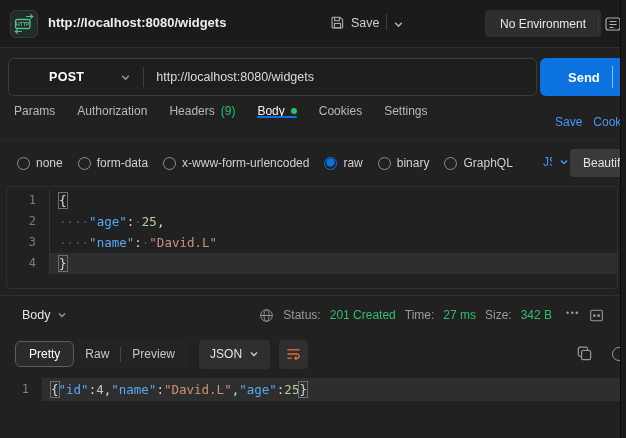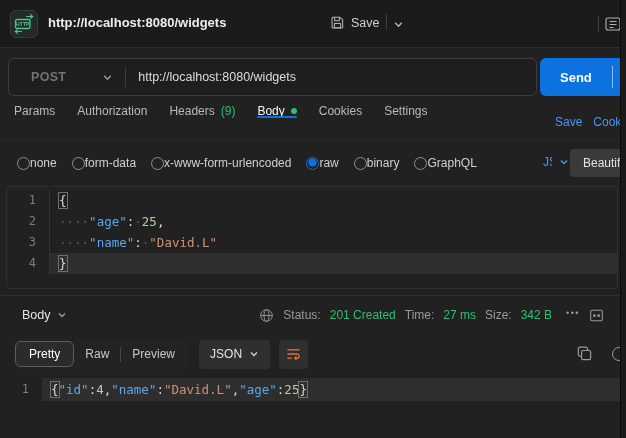--- a/index.html
+++ b/index.html
@@ -21,45 +21,45 @@
   .env-btn { position:absolute; left:485px; top:10px; height:27px; padding:0 15px;
     background:#2e2e2e; border-radius:4px; display:flex; align-items:center;
     font-size:12px; color:#e8e8e8; }
   .topbar .vsep2 { position:absolute; left:598px; top:16px; width:1px; height:16px; background:#3d3d3d; }
   .env-eye { position:absolute; left:605px; top:16px; }
   
   .reqrow { position:absolute; left:0; top:49px; width:100%; height:55px; }
   .url-box { position:absolute; left:8px; top:9px; width:529px; height:38px;
     background:#1e1e1e; border:1px solid #3c3c3c; border-radius:6px;
     display:flex; align-items:center; }
-  .method { font-size:12.5px; font-weight:700; color:#737373; margin-left:22px; letter-spacing:.3px; }
+  .method { font-size:12.5px; font-weight:700; color:#ffffff; margin-left:40px; letter-spacing:.3px; }
   .method-chevron { margin-left:36px; }
   .url-box .vsep { margin:0 12px 0 12px; height:20px; }
   .url-text { font-size:12.5px; color:#dcdcdc; }
   .send-btn { position:absolute; left:540px; top:9px; width:92px; height:38px;
     background:#0b72e0; border-radius:6px; color:#ffffff; font-size:13px; font-weight:700;
     display:flex; align-items:center; }
-  .send-label { margin-left:20px; }
+  .send-label { margin-left:28px; }
   .send-sep { position:absolute; left:72px; top:8px; width:1px; height:22px; background:rgba(255,255,255,.55); }
   
   .tabsrow { position:absolute; left:0; top:104px; width:100%; height:37px;
     border-bottom:1px solid #282828; display:flex; align-items:flex-start; padding-left:14px; }
   .tab { position:relative; display:flex; align-items:center; gap:6px; margin-right:22px;
     font-size:12px; color:#b9b9b9; white-space:nowrap; cursor:default; }
   .tab.active { color:#f5f5f5; }
   .tab.active::after { content:""; position:absolute; left:0; right:0; bottom:0; height:2.5px;
     background:#0b72e0; border-radius:2px; }
   .tab .count { color:#2fbf71; }
   .tab .dot { width:6px; height:6px; border-radius:50%; background:#2fbf71; }
   .tabs-links { position:absolute; left:555px; top:0; height:36px; display:flex; align-items:center; gap:11px;
     font-size:12px; color:#4596f7; white-space:nowrap; }
   
   .radiorow { position:relative; position:absolute; left:0; top:141px; width:100%; height:44px;
     display:flex; align-items:center; padding-left:17px; }
-  .radio-item { display:flex; align-items:center; margin-right:15px; font-size:12px; color:#d0d0d0; white-space:nowrap; }
+  .radio-item { display:flex; align-items:center; gap:6px; margin-right:15px; font-size:12px; color:#d0d0d0; white-space:nowrap; }
   .radio { width:13px; height:13px; border:1.4px solid #8f8f8f; border-radius:50%; position:relative; flex:none; }
   .radio.sel { border-color:#0b72e0; }
   .radio.sel::after { content:""; position:absolute; left:2.1px; top:2.1px; width:5.4px; height:5.4px;
     border-radius:50%; background:#0b72e0; box-shadow:0 0 0 1.6px #0b72e0; }
   .rawlang { position:absolute; left:543px; top:14px; display:flex; align-items:center; gap:7px; color:#4596f7; }
   .rawlang .lang-clip { display:inline-block; width:9px; overflow:hidden; font-size:12px; white-space:nowrap; }
   .beautify { position:absolute; left:570px; top:8px; height:28px; padding:0 13px;
     background:#3a3a3a; border-radius:4px; display:flex; align-items:center;
     font-size:12px; color:#e2e2e2; white-space:nowrap; }
   
@@ -126,20 +126,23 @@
         <path d="M3 2.5h7.5L13.5 5v8a.8.8 0 0 1-.8.8H3a.8.8 0 0 1-.8-.8V3.3a.8.8 0 0 1 .8-.8z"></path>
         <path d="M5 2.7v3.4h5V2.7"></path>
         <rect x="4.7" y="9" width="6.6" height="4.6"></rect>
       </svg>
       <span class="save-label">Save</span>
       <span class="vsep"></span>
       <svg width="11" height="11" viewBox="0 0 10 10" fill="none" stroke="#b5b5b5" stroke-width="1.3">
         <path d="M2 3.5 5 6.5 8 3.5"></path>
       </svg>
     </div>
+    <div class="env-btn">
+      <span>No Environment</span>
+    </div>
     <span class="vsep2 vsep"></span>
     <div class="env-eye">
       <svg width="16" height="16" viewBox="0 0 16 16" fill="none" stroke="#b0b0b0" stroke-width="1.1">
         <rect x="1" y="2" width="14" height="12" rx="2"></rect>
         <path d="M4.5 5.5h7M4.5 8.5h7M4.5 11.5h4"></path>
       </svg>
     </div>
   </div>
 
   <div class="reqrow">

